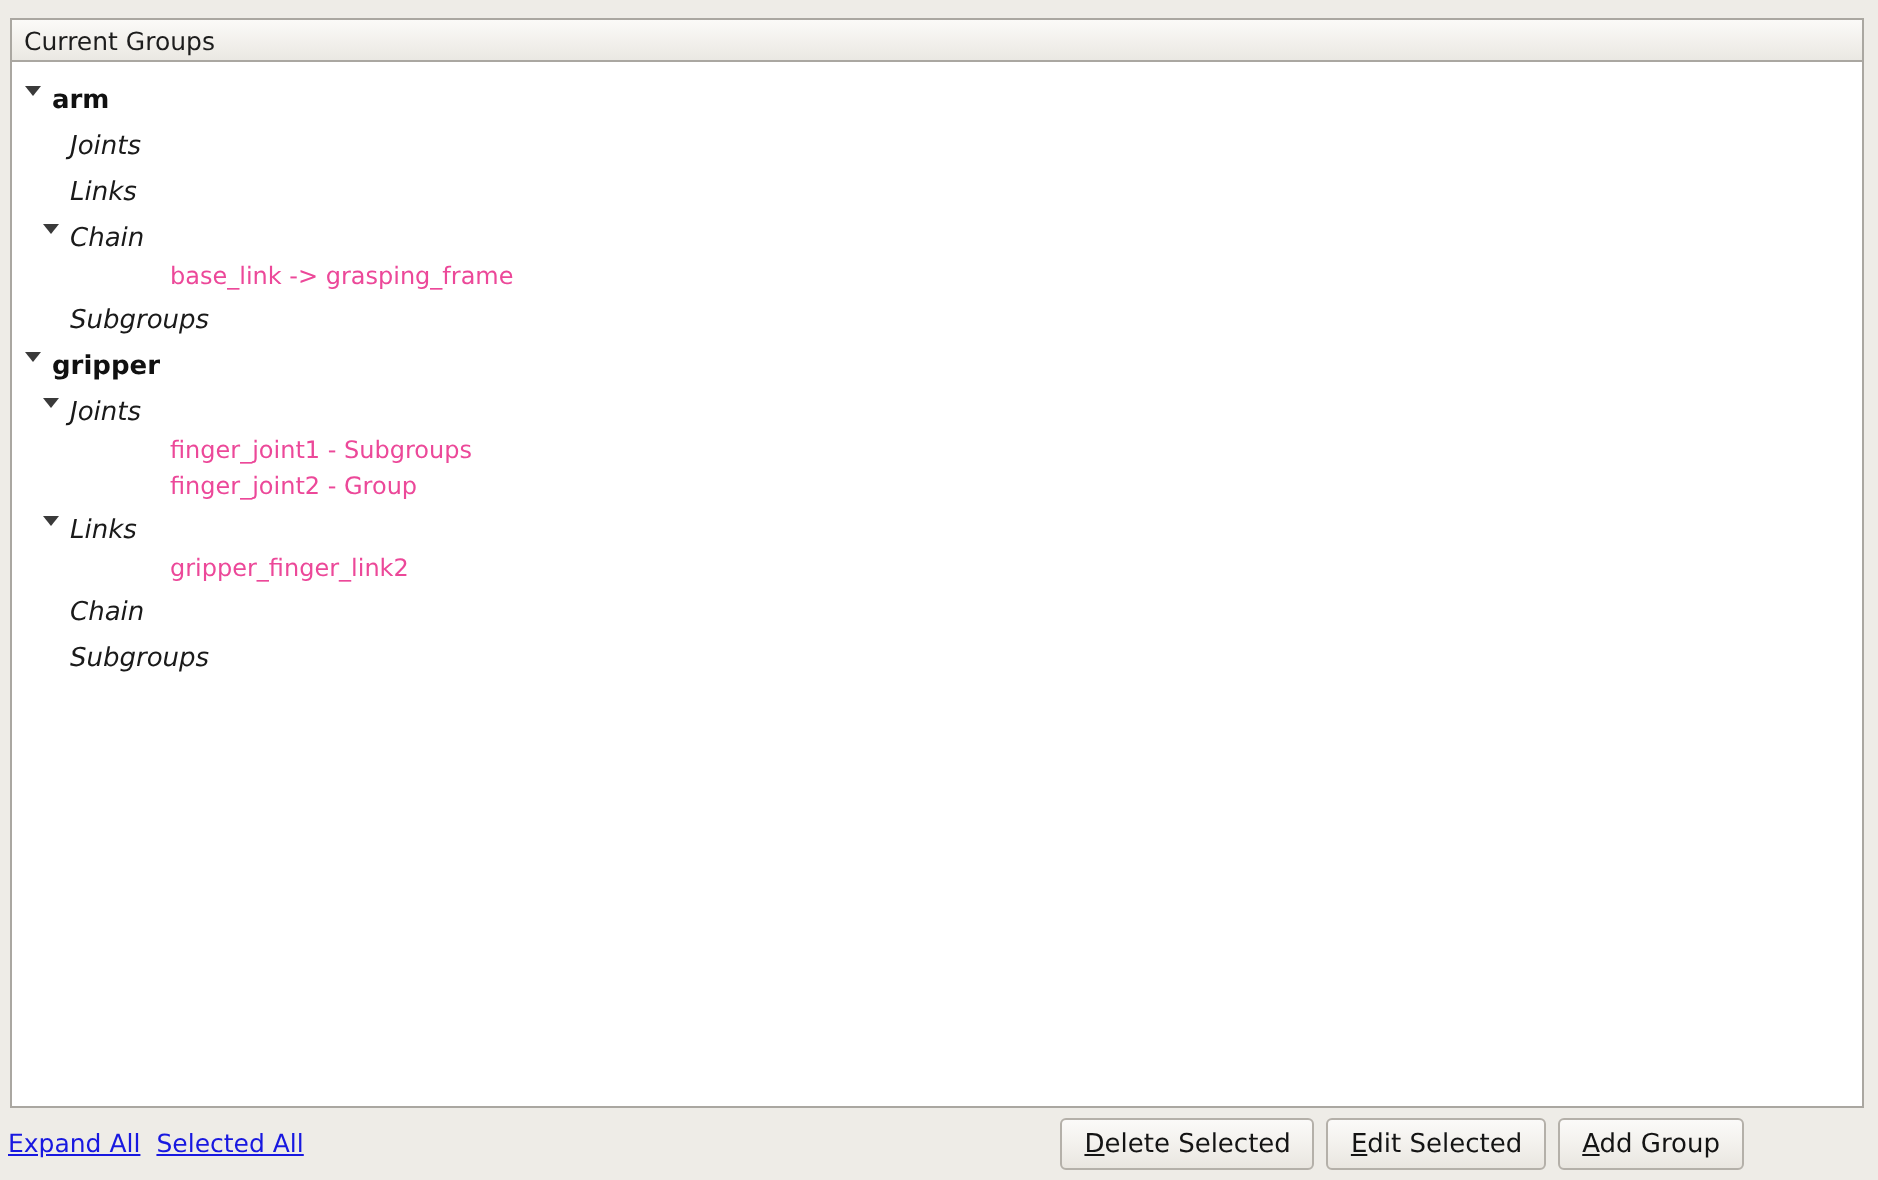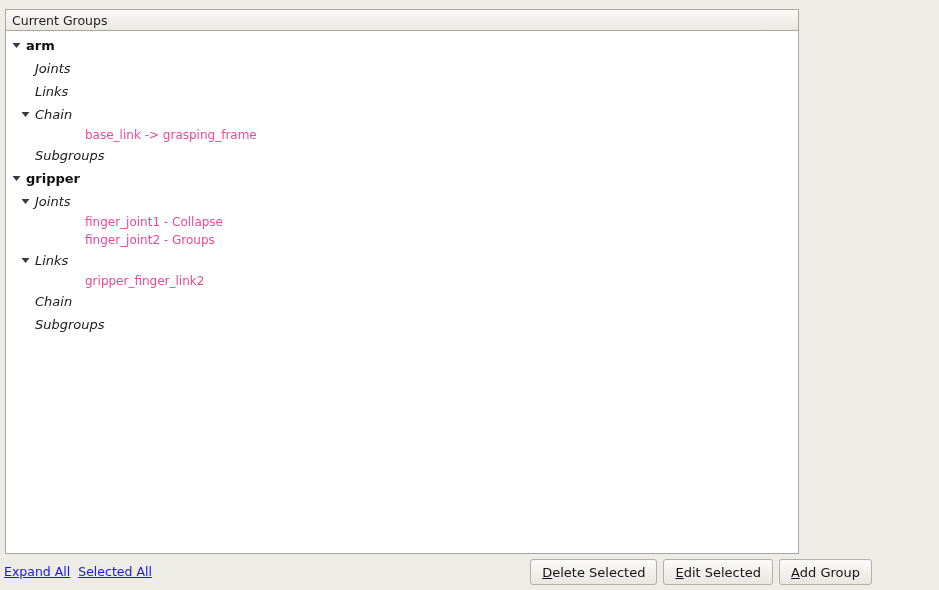--- a/index.html
+++ b/index.html
@@ -15,21 +15,21 @@
     color: #1a1a1a;
     overflow: hidden;
     position: relative;
   }
 
   
   #groups-panel {
     position: absolute;
     left: 5px;
     top: 9px;
-    width: 794px;
+    width: 927px;
     height: 545px;
     box-sizing: border-box;
     border: 1px solid #aaa7a1;
     background: #ffffff;
   }
   #groups-header {
     height: 21px;
     box-sizing: border-box;
     border-bottom: 1px solid #aaa7a1;
     background: linear-gradient(to bottom, #fbfaf8 0%, #f2f0ec 55%, #eae8e3 100%);
@@ -46,21 +46,21 @@
     right: 0;
     bottom: 0;
     background: #ffffff;
     overflow: hidden;
     padding-top: 2px;
   }
 
   
   .tree-row {
     display: flex;
-    align-items: center;
+    align-items: flex-end;
     white-space: nowrap;
     line-height: 1;
   }
   .tree-row.lvl-group  { height: 23px; padding-left: 3px; }
   .tree-row.lvl-cat    { height: 23px; padding-left: 12px; }
   .tree-row.lvl-leaf   { height: 18px; padding-left: 62px; }
 
   .twisty {
     width: 14px;
     min-width: 14px;
@@ -209,29 +209,29 @@
           </svg>
         </span>
         <span class="row-label">Joints</span>
       </div>
       <div class="tree-row lvl-leaf">
         <span class="twisty empty">
           <svg width="9" height="7" viewBox="0 0 9 7" xmlns="http://www.w3.org/2000/svg">
             <path d="M0.5 1 L8.5 1 L4.5 6 Z" fill="#3a3a3a"></path>
           </svg>
         </span>
-        <span class="row-label">finger_joint1 - Collapse</span>
-      </div>
-      <div class="tree-row lvl-leaf">
-        <span class="twisty empty">
-          <svg width="9" height="7" viewBox="0 0 9 7" xmlns="http://www.w3.org/2000/svg">
-            <path d="M0.5 1 L8.5 1 L4.5 6 Z" fill="#3a3a3a"></path>
-          </svg>
-        </span>
-        <span class="row-label">finger_joint2 - Groups</span>
+        <span class="row-label">finger_joint1 - Subgroups</span>
+      </div>
+      <div class="tree-row lvl-leaf">
+        <span class="twisty empty">
+          <svg width="9" height="7" viewBox="0 0 9 7" xmlns="http://www.w3.org/2000/svg">
+            <path d="M0.5 1 L8.5 1 L4.5 6 Z" fill="#3a3a3a"></path>
+          </svg>
+        </span>
+        <span class="row-label">finger_joint2 - Group</span>
       </div>
       <div class="tree-row lvl-cat">
         <span class="twisty">
           <svg width="9" height="7" viewBox="0 0 9 7" xmlns="http://www.w3.org/2000/svg">
             <path d="M0.5 1 L8.5 1 L4.5 6 Z" fill="#3a3a3a"></path>
           </svg>
         </span>
         <span class="row-label">Links</span>
       </div>
       <div class="tree-row lvl-leaf">

